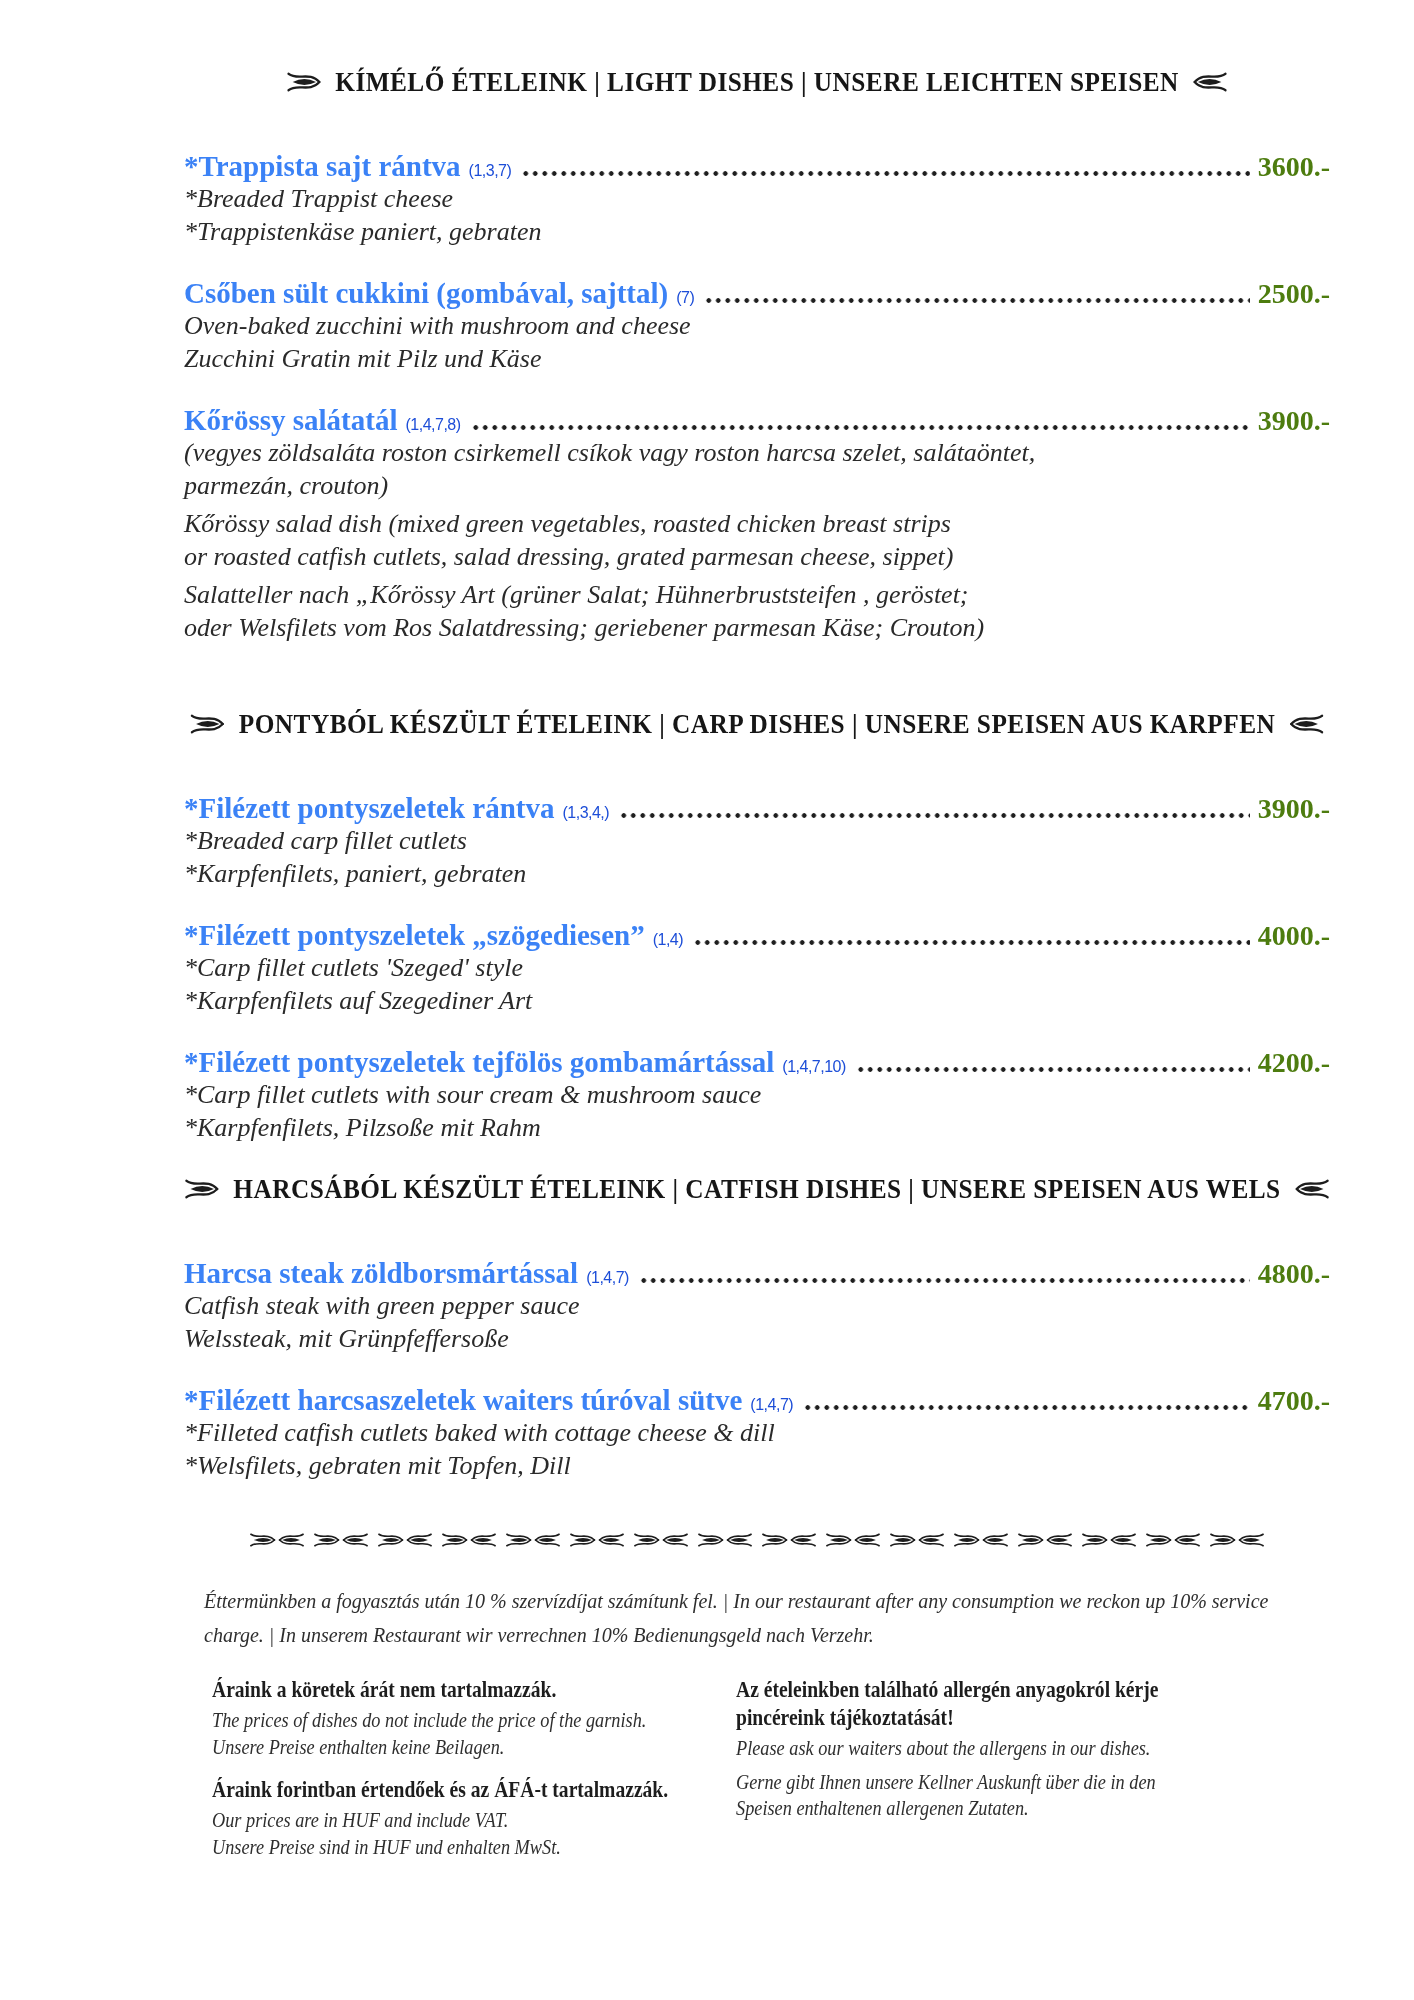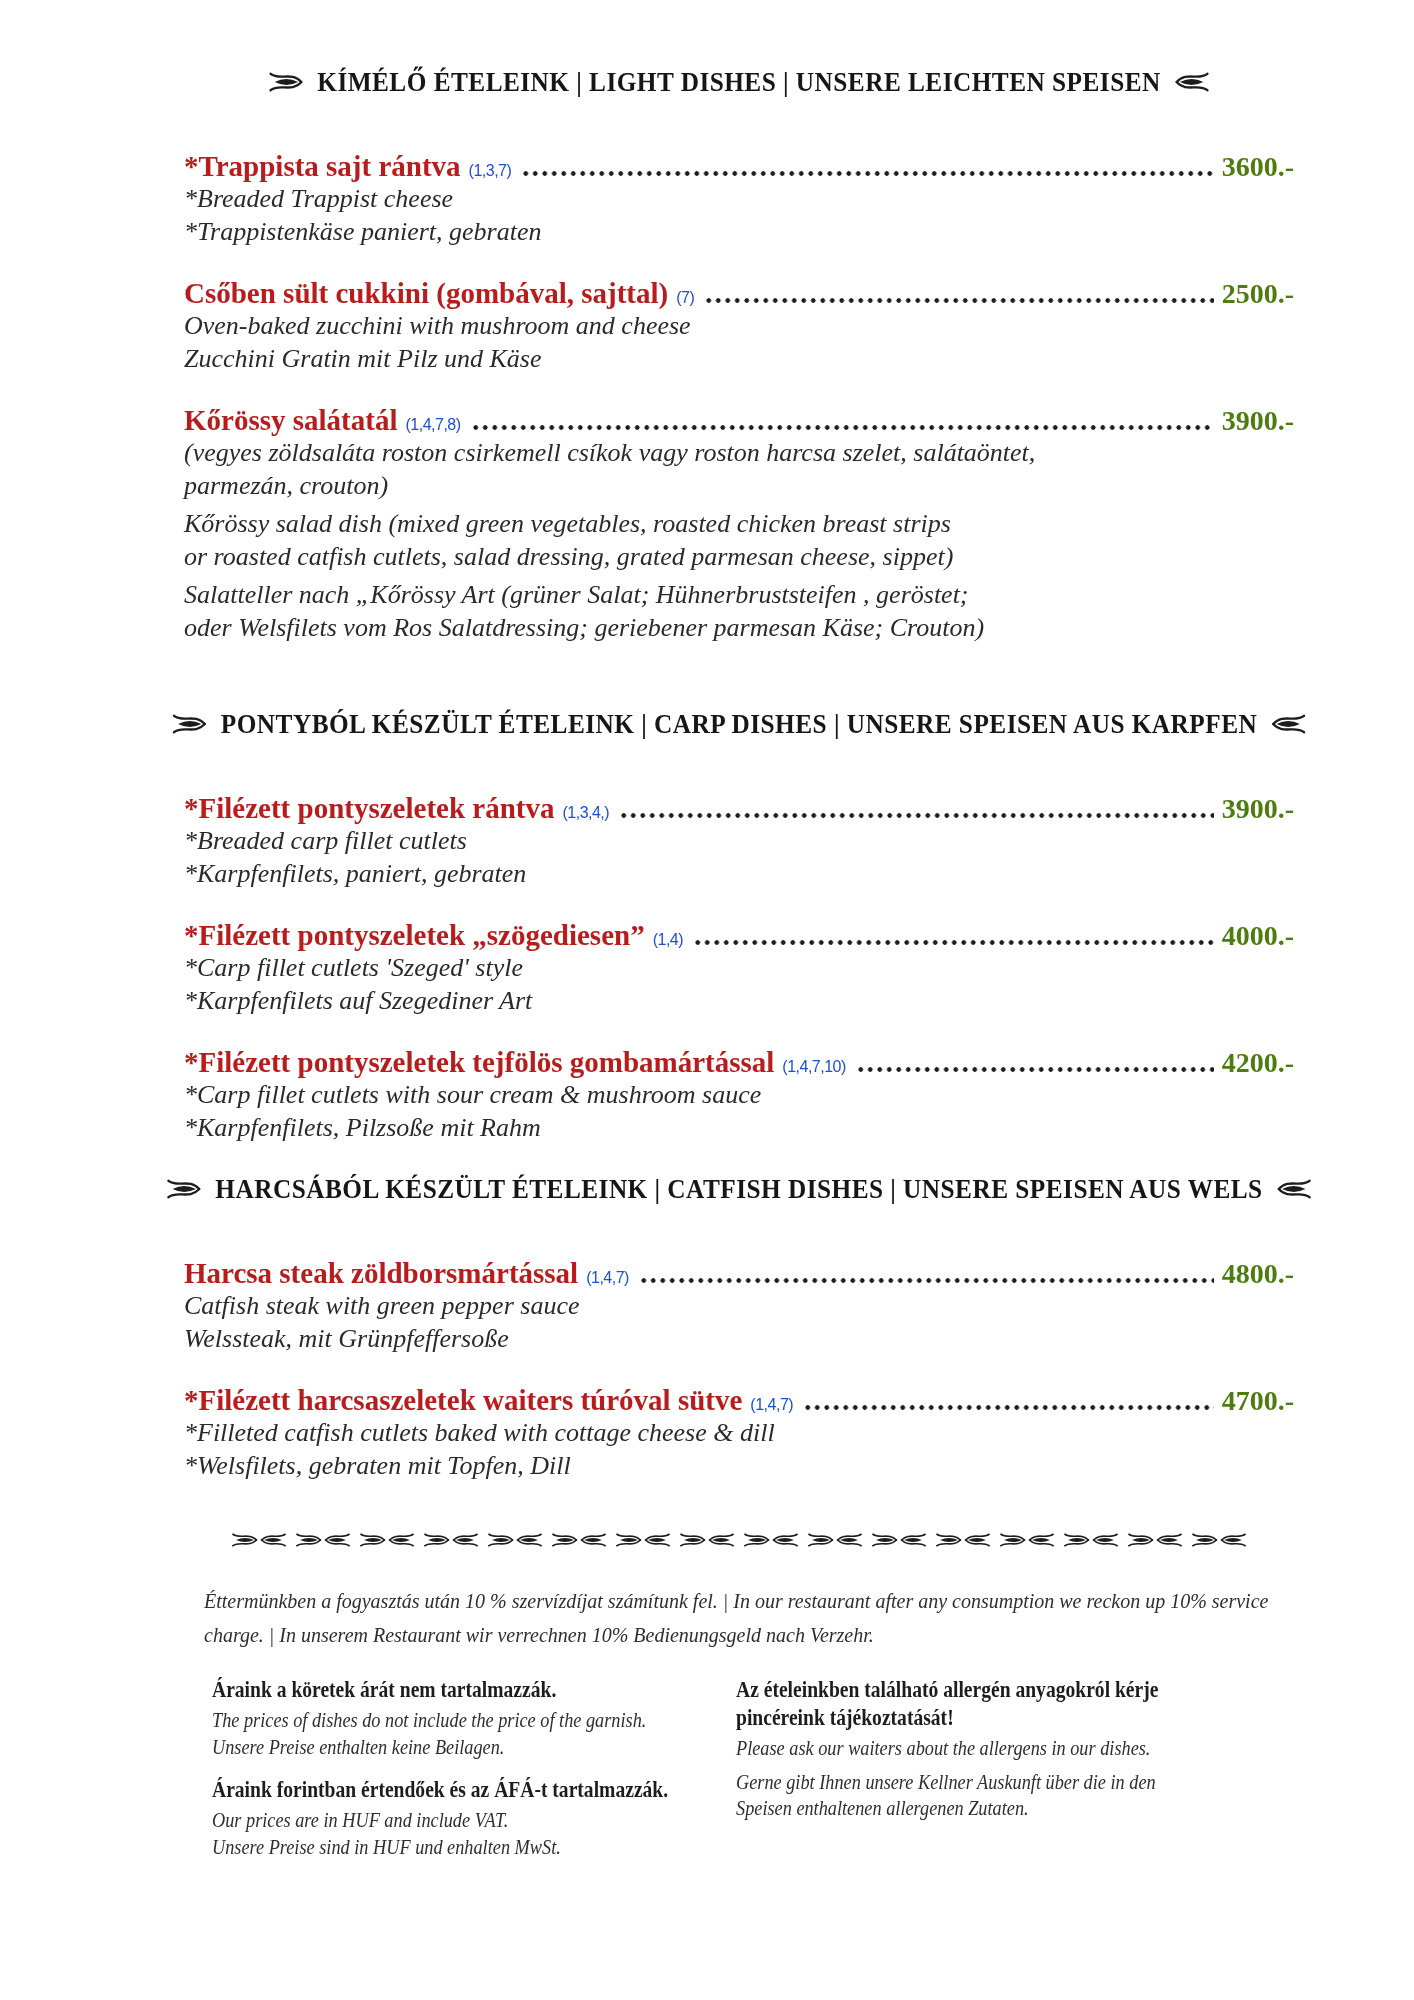--- a/index.html
+++ b/index.html
@@ -1,36 +1,36 @@
 <!DOCTYPE html>
 <html><head>
 <meta charset="utf-8">
 <style>
   html,body{margin:0;padding:0;}
   body{
     width:1414px;height:2000px;background:#ffffff;color:#1b1b1b;
     font-family:"Liberation Serif", serif;
     overflow:hidden;position:relative;
   }
-  .page{padding:66px 120px 0 184px;}
+  .page{padding:66px 84px 0 184px;}
 
   
   .section-header{
     display:flex;align-items:center;justify-content:center;gap:14px;
     font-weight:bold;font-size:27.5px;letter-spacing:.5px;color:#161616;
     transform:scaleX(.92);white-space:nowrap;
   }
   .fish{flex:0 0 auto;}
   .flip{transform:scaleX(-1);}
 
   
   .section-body{margin-top:52px;}
   .item{margin-bottom:29px;}
   .title-row{display:flex;align-items:baseline;}
-  .dish-name{font-weight:bold;font-size:29px;color:#b91c1c;white-space:nowrap;}
+  .dish-name{font-weight:bold;font-size:29px;color:#3b82f6;white-space:nowrap;}
   .allergens{
     font-family:"Liberation Sans", sans-serif;font-size:16px;color:#1d4ed8;
     margin-left:8px;letter-spacing:-.5px;white-space:nowrap;
   }
   .leader{
     flex:1 1 auto;height:20px;margin:0 8px 0 10px;
     background-image:radial-gradient(circle,#1e1e1e 2.1px,transparent 2.7px);
     background-size:9.5px 9.5px;background-repeat:repeat-x;background-position:0 bottom;
     align-self:baseline;transform:translateY(2px);
   }

